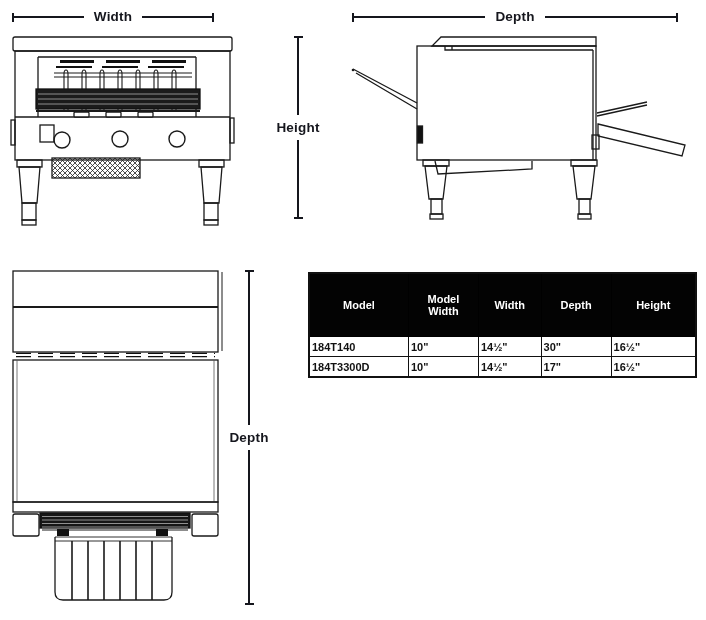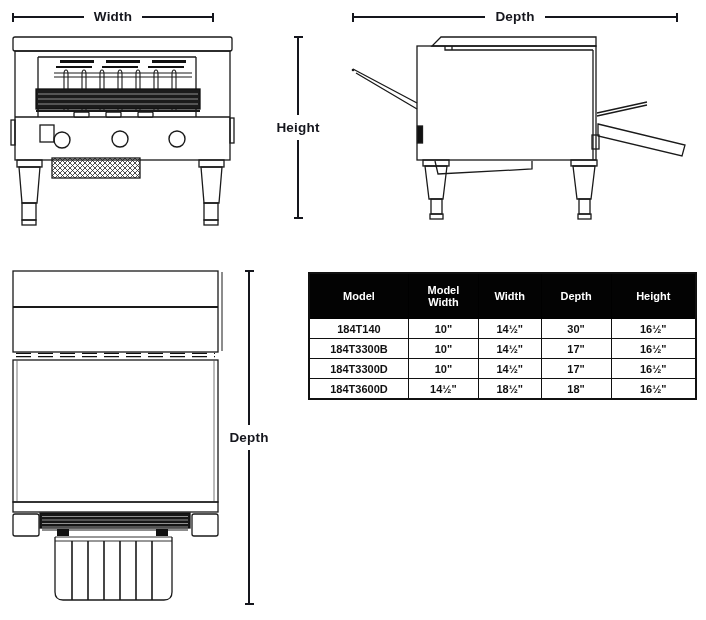--- a/index.html
+++ b/index.html
@@ -25,25 +25,25 @@
 
   
   .spec-table{
     position:absolute;left:308px;top:272px;width:389px;
     border-collapse:collapse;table-layout:fixed;
     font-family:"Liberation Sans",sans-serif;
     border:2px solid #111;
   }
   .spec-table th{
     background:#030303;color:#ffffff;font-size:11px;font-weight:700;
-    border:1px solid #000;height:17px;padding:10px 2px;text-align:center;
+    border:1px solid #000;height:17px;padding:19px 2px;text-align:center;
   }
   .spec-table td{
     background:#ffffff;color:#111;font-size:11px;font-weight:700;
-    border:1px solid #111;height:17px;padding:1px 2px;text-align:center;margin-top:32px;
+    border:1px solid #111;height:17px;padding:1px 2px;margin-top:32px;
   }
 </style>
 </head>
 <body>
 
 <div class="canvas">
 
   <div class="dim-h" style="left:12px;top:10px;width:202px;">
     <span class="tick"></span>
     <span class="dline"></span>
@@ -225,36 +225,22 @@
     </thead>
     <tbody>
       <tr>
         <td>184T140</td>
         <td>10"</td>
         <td>14½"</td>
         <td>30"</td>
         <td>16½"</td>
       </tr>
       <tr>
-        <td>184T3300B</td>
-        <td>10"</td>
-        <td>14½"</td>
-        <td>17"</td>
-        <td>16½"</td>
-      </tr>
-      <tr>
         <td>184T3300D</td>
         <td>10"</td>
         <td>14½"</td>
         <td>17"</td>
         <td>16½"</td>
       </tr>
-      <tr>
-        <td>184T3600D</td>
-        <td>14½"</td>
-        <td>18½"</td>
-        <td>18"</td>
-        <td>16½"</td>
-      </tr>
     </tbody>
   </table>
 
 </div>
 
 </body></html>

